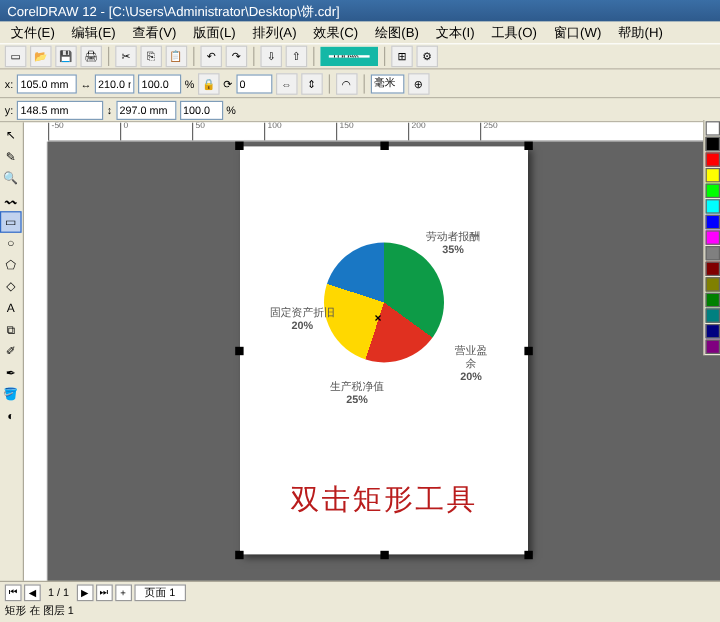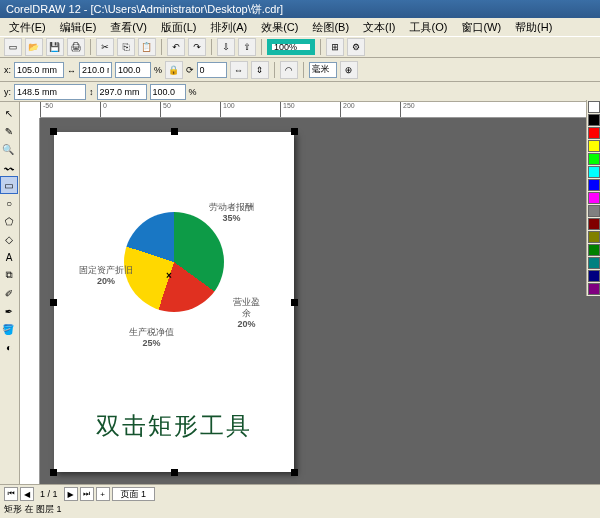--- a/index.html
+++ b/index.html
@@ -3,48 +3,48 @@
 <meta charset="utf-8">
 <style>
 * { margin: 0; padding: 0; box-sizing: border-box; font-family: "Microsoft YaHei", SimSun, sans-serif; }
 body { width: 600px; height: 518px; background: #ece9d8; font-size: 10px; overflow: hidden; }
 .titlebar { height: 18px; background: linear-gradient(#3a6ea5,#2e5a8c); color: #fff; padding: 2px 6px; font-size: 11px; display: flex; align-items: center; }
 .menubar { height: 18px; background: #ece9d8; display: flex; padding: 1px 4px; gap: 4px; font-size: 11px; }
 .menubar span { padding: 1px 5px; cursor: pointer; }
 .toolbar { height: 22px; background: #ece9d8; border-top: 1px solid #fff; border-bottom: 1px solid #aca899; display: flex; align-items: center; padding: 0 4px; gap: 3px; }
 .tb-btn { width: 18px; height: 18px; border: 1px solid #ccc; background: #f0f0f0; display: flex; align-items: center; justify-content: center; cursor: pointer; font-size: 9px; }
 .tb-sep { width: 1px; height: 16px; background: #aca899; margin: 0 2px; }
-.tb-input { width: 38px; height: 16px; font-size: 9px; border: 5px solid #14b8a6; padding: 0 2px; }
+.tb-input { width: 38px; height: 16px; font-size: 9px; border: 7px solid #14b8a6; padding: 0 2px; }
 .propbar { height: 24px; background: #ece9d8; border-bottom: 1px solid #aca899; display: flex; align-items: center; padding: 0 4px; gap: 3px; font-size: 9px; }
 .propcombo { width: 60px; height: 16px; border: 1px solid #7f9db9; font-size: 9px; padding: 0 2px; }
 .main { display: flex; height: 400px; }
 .toolbox { width: 20px; background: #ece9d8; border-right: 1px solid #aca899; display: flex; flex-direction: column; padding-top: 2px; }
 .tool { width: 18px; height: 18px; border: 1px solid transparent; display: flex; align-items: center; justify-content: center; font-size: 10px; cursor: pointer; }
 .tool.active { border: 1px solid #316ac5; background: #c1d2ee; }
 .canvas-area { flex: 1; position: relative; background: #fff; overflow: hidden; }
 .ruler-h { position: absolute; top: 0; left: 20px; right: 0; height: 16px; background: #fff; border-bottom: 1px solid #999; font-size: 7px; display: flex; }
 .ruler-v { position: absolute; top: 16px; left: 0; width: 20px; bottom: 0; background: #fff; border-right: 1px solid #999; font-size: 7px; }
 .ruler-h span { width: 60px; border-left: 1px solid #666; padding-left: 2px; color: #666; }
-.workspace { position: absolute; top: 16px; left: 20px; right: 0; bottom: 0; background: #636363; display: flex; align-items: flex-start; padding: 14px; }
+.workspace { position: absolute; top: 16px; left: 20px; right: 0; bottom: 0; background: #636363; display: flex; align-items: flex-start; justify-content: center; padding: 4px; }
 .page { width: 240px; height: 340px; background: #fff; box-shadow: 3px 3px 6px rgba(0,0,0,.5); position: relative; }
 .sel-handle { position: absolute; width: 7px; height: 7px; background: #000; }
 .h1 { top: -4px; left: -4px; } .h2 { top: -4px; left: 50%; margin-left: -3px; } .h3 { top: -4px; right: -4px; }
 .h4 { top: 50%; left: -4px; margin-top: -3px; } .h5 { top: 50%; right: -4px; margin-top: -3px; }
 .h6 { bottom: -4px; left: -4px; } .h7 { bottom: -4px; left: 50%; margin-left: -3px; } .h8 { bottom: -4px; right: -4px; }
 .sel-x { position: absolute; top: 50%; left: 50%; transform: translate(-50%,-50%); font-size: 12px; font-weight: bold; }
 .pie-wrap { position: absolute; top: 50px; left: 30px; width: 180px; height: 180px; }
 .pie { position: absolute; top: 30px; left: 40px; width: 100px; height: 100px; border-radius: 50%; background: conic-gradient(#0d9b47 0deg 126deg, #e03020 126deg 198deg, #ffd800 198deg 288deg, #1977c4 288deg 360deg); }
 .pie::after { content: "×"; position: absolute; top: 58%; left: 42%; font-size: 10px; font-weight: bold; }
 .lbl { position: absolute; font-size: 9px; color: #555; text-align: center; line-height: 1.2; }
 .lbl-green { top: 20px; left: 125px; }
 .lbl-red { top: 115px; left: 145px; }
 .lbl-yellow { top: 145px; left: 45px; }
 .lbl-blue { top: 83px; left: -5px; }
 .pct { font-weight: bold; }
-.big-text { position: absolute; bottom: 30px; left: 0; right: 0; text-align: center; font-size: 24px; color: #14532d; font-family: SimSun; letter-spacing: 2px; }
+.big-text { position: absolute; bottom: 30px; left: 0; right: 0; text-align: center; font-size: 24px; color: #b91c1c; font-family: SimSun; letter-spacing: 2px; }
 .statusbar { position: absolute; bottom: 0; left: 0; right: 0; height: 34px; background: #ece9d8; border-top: 1px solid #aca899; font-size: 9px; padding: 1px 4px; }
 .pagetabs { height: 16px; display: flex; align-items: center; gap: 2px; }
 .ptab { width: 14px; height: 14px; border: 1px solid #999; display: flex; align-items: center; justify-content: center; cursor: pointer; font-size: 8px; background: #fff; }
 .ptab-label { padding: 0 8px; border: 1px solid #999; background: #fff; height: 14px; line-height: 12px; }
 .status-line { display: flex; gap: 20px; padding-top: 1px; }
 .palette { position: absolute; right: 0; top: 100px; width: 14px; background: #ece9d8; border-left: 1px solid #aca899; }
 .swatch { width: 12px; height: 12px; border: 1px solid #666; margin: 1px; }
 </style>
 </head>
 <body>

